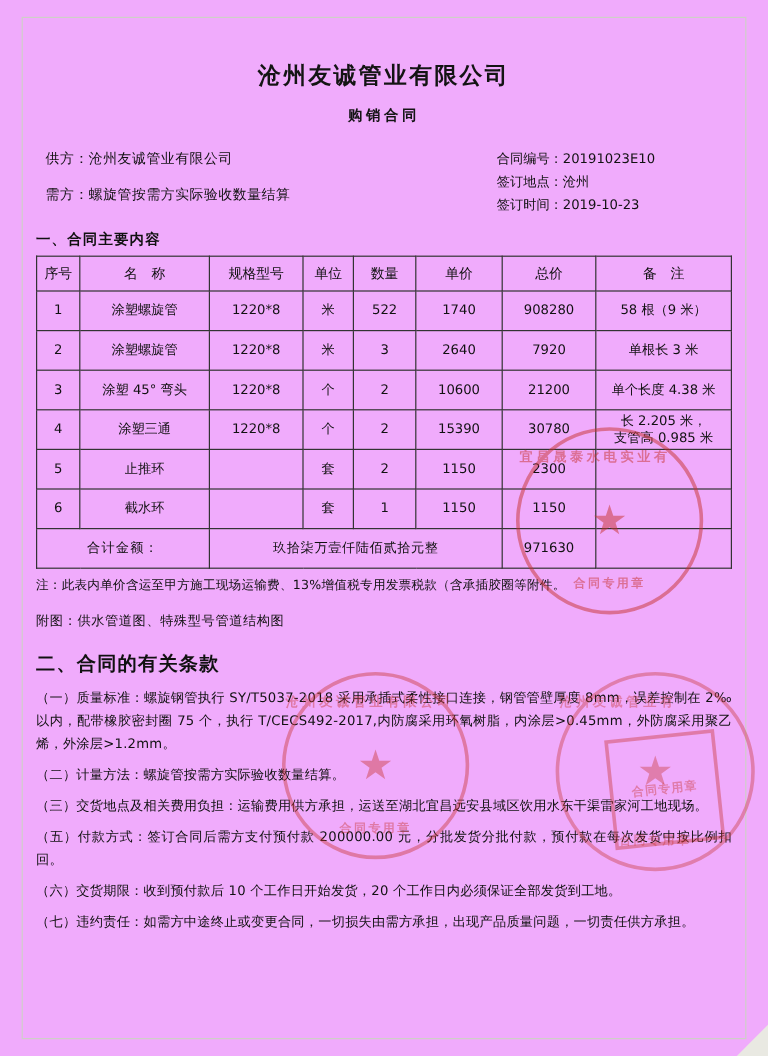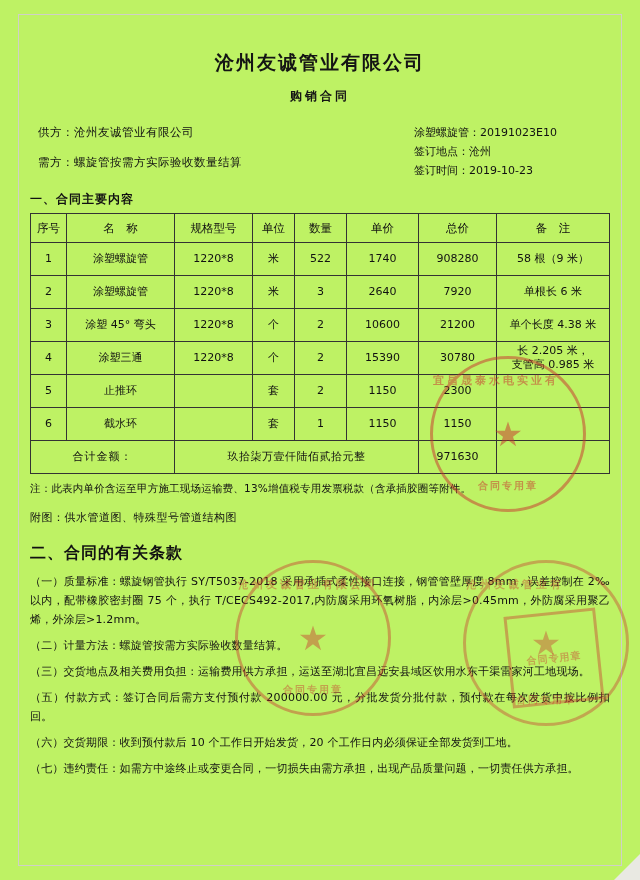--- a/index.html
+++ b/index.html
@@ -13,21 +13,21 @@
     font-family: "DejaVu Sans", "Liberation Sans", sans-serif;
     color: #111;
     position: relative;
     overflow: hidden;
   }
   .page {
     position: absolute;
     left: 0; top: 0;
     width: 640px;
     height: 880px;
-    background: #bef264;
+    background: #f0abfc;
   }
   .paper-border {
     position: absolute;
     left: 18px; top: 14px;
     width: 604px; height: 852px;
     border: 1px solid #cfcfc8;
     box-sizing: border-box;
   }
   .content {
     position: absolute;
@@ -225,21 +225,21 @@
   <div class="content">
 
     <div class="company-title">沧州友诚管业有限公司</div>
     <div class="doc-title">购销合同</div>
 
     <div class="meta-block">
       <div class="party-line supplier">供方：沧州友诚管业有限公司</div>
       <div class="party-line buyer">需方：螺旋管按需方实际验收数量结算</div>
       <div class="meta-col">
         <div class="meta-row">
-          <span>涂塑螺旋管：</span><span>20191023E10</span>
+          <span>合同编号：</span><span>20191023E10</span>
         </div>
         <div class="meta-row">
           <span>签订地点：</span><span>沧州</span>
         </div>
         <div class="meta-row">
           <span>签订时间：</span><span>2019-10-23</span>
         </div>
       </div>
     </div>
 
@@ -280,21 +280,21 @@
           <td>58 根（9 米）</td>
         </tr>
         <tr>
           <td>2</td>
           <td>涂塑螺旋管</td>
           <td>1220*8</td>
           <td>米</td>
           <td>3</td>
           <td>2640</td>
           <td>7920</td>
-          <td>单根长 6 米</td>
+          <td>单根长 3 米</td>
         </tr>
         <tr>
           <td>3</td>
           <td>涂塑 45° 弯头</td>
           <td>1220*8</td>
           <td>个</td>
           <td>2</td>
           <td>10600</td>
           <td>21200</td>
           <td>单个长度 4.38 米</td>

